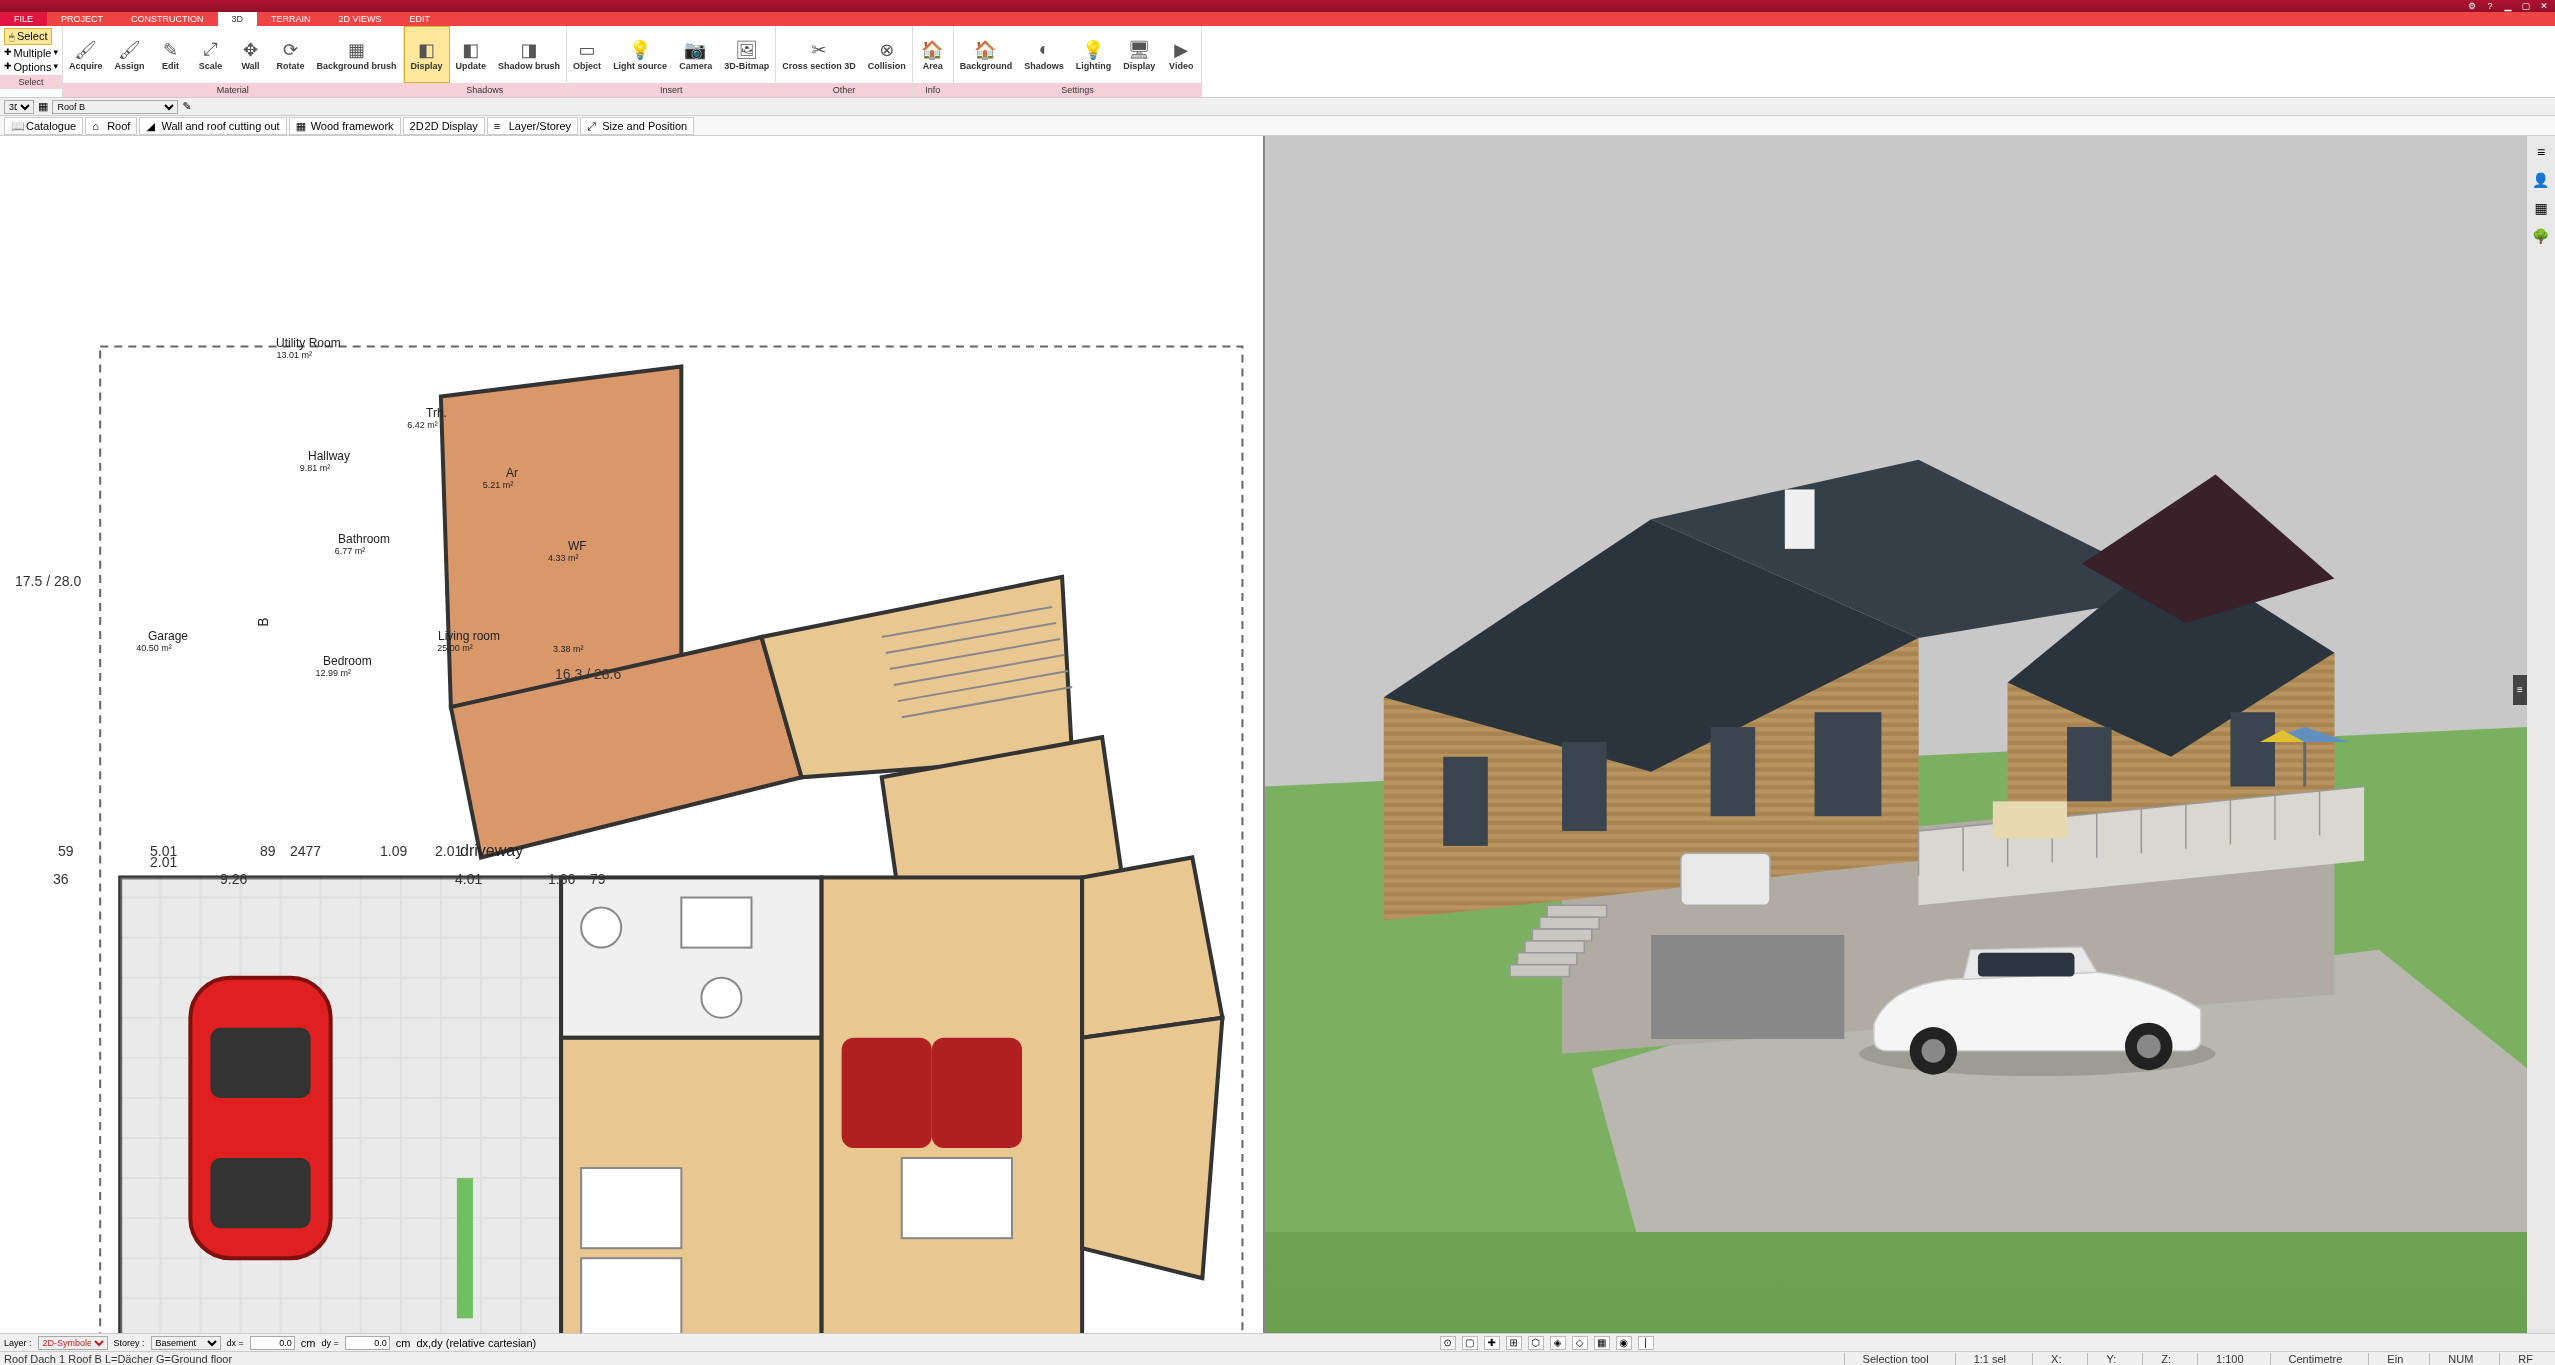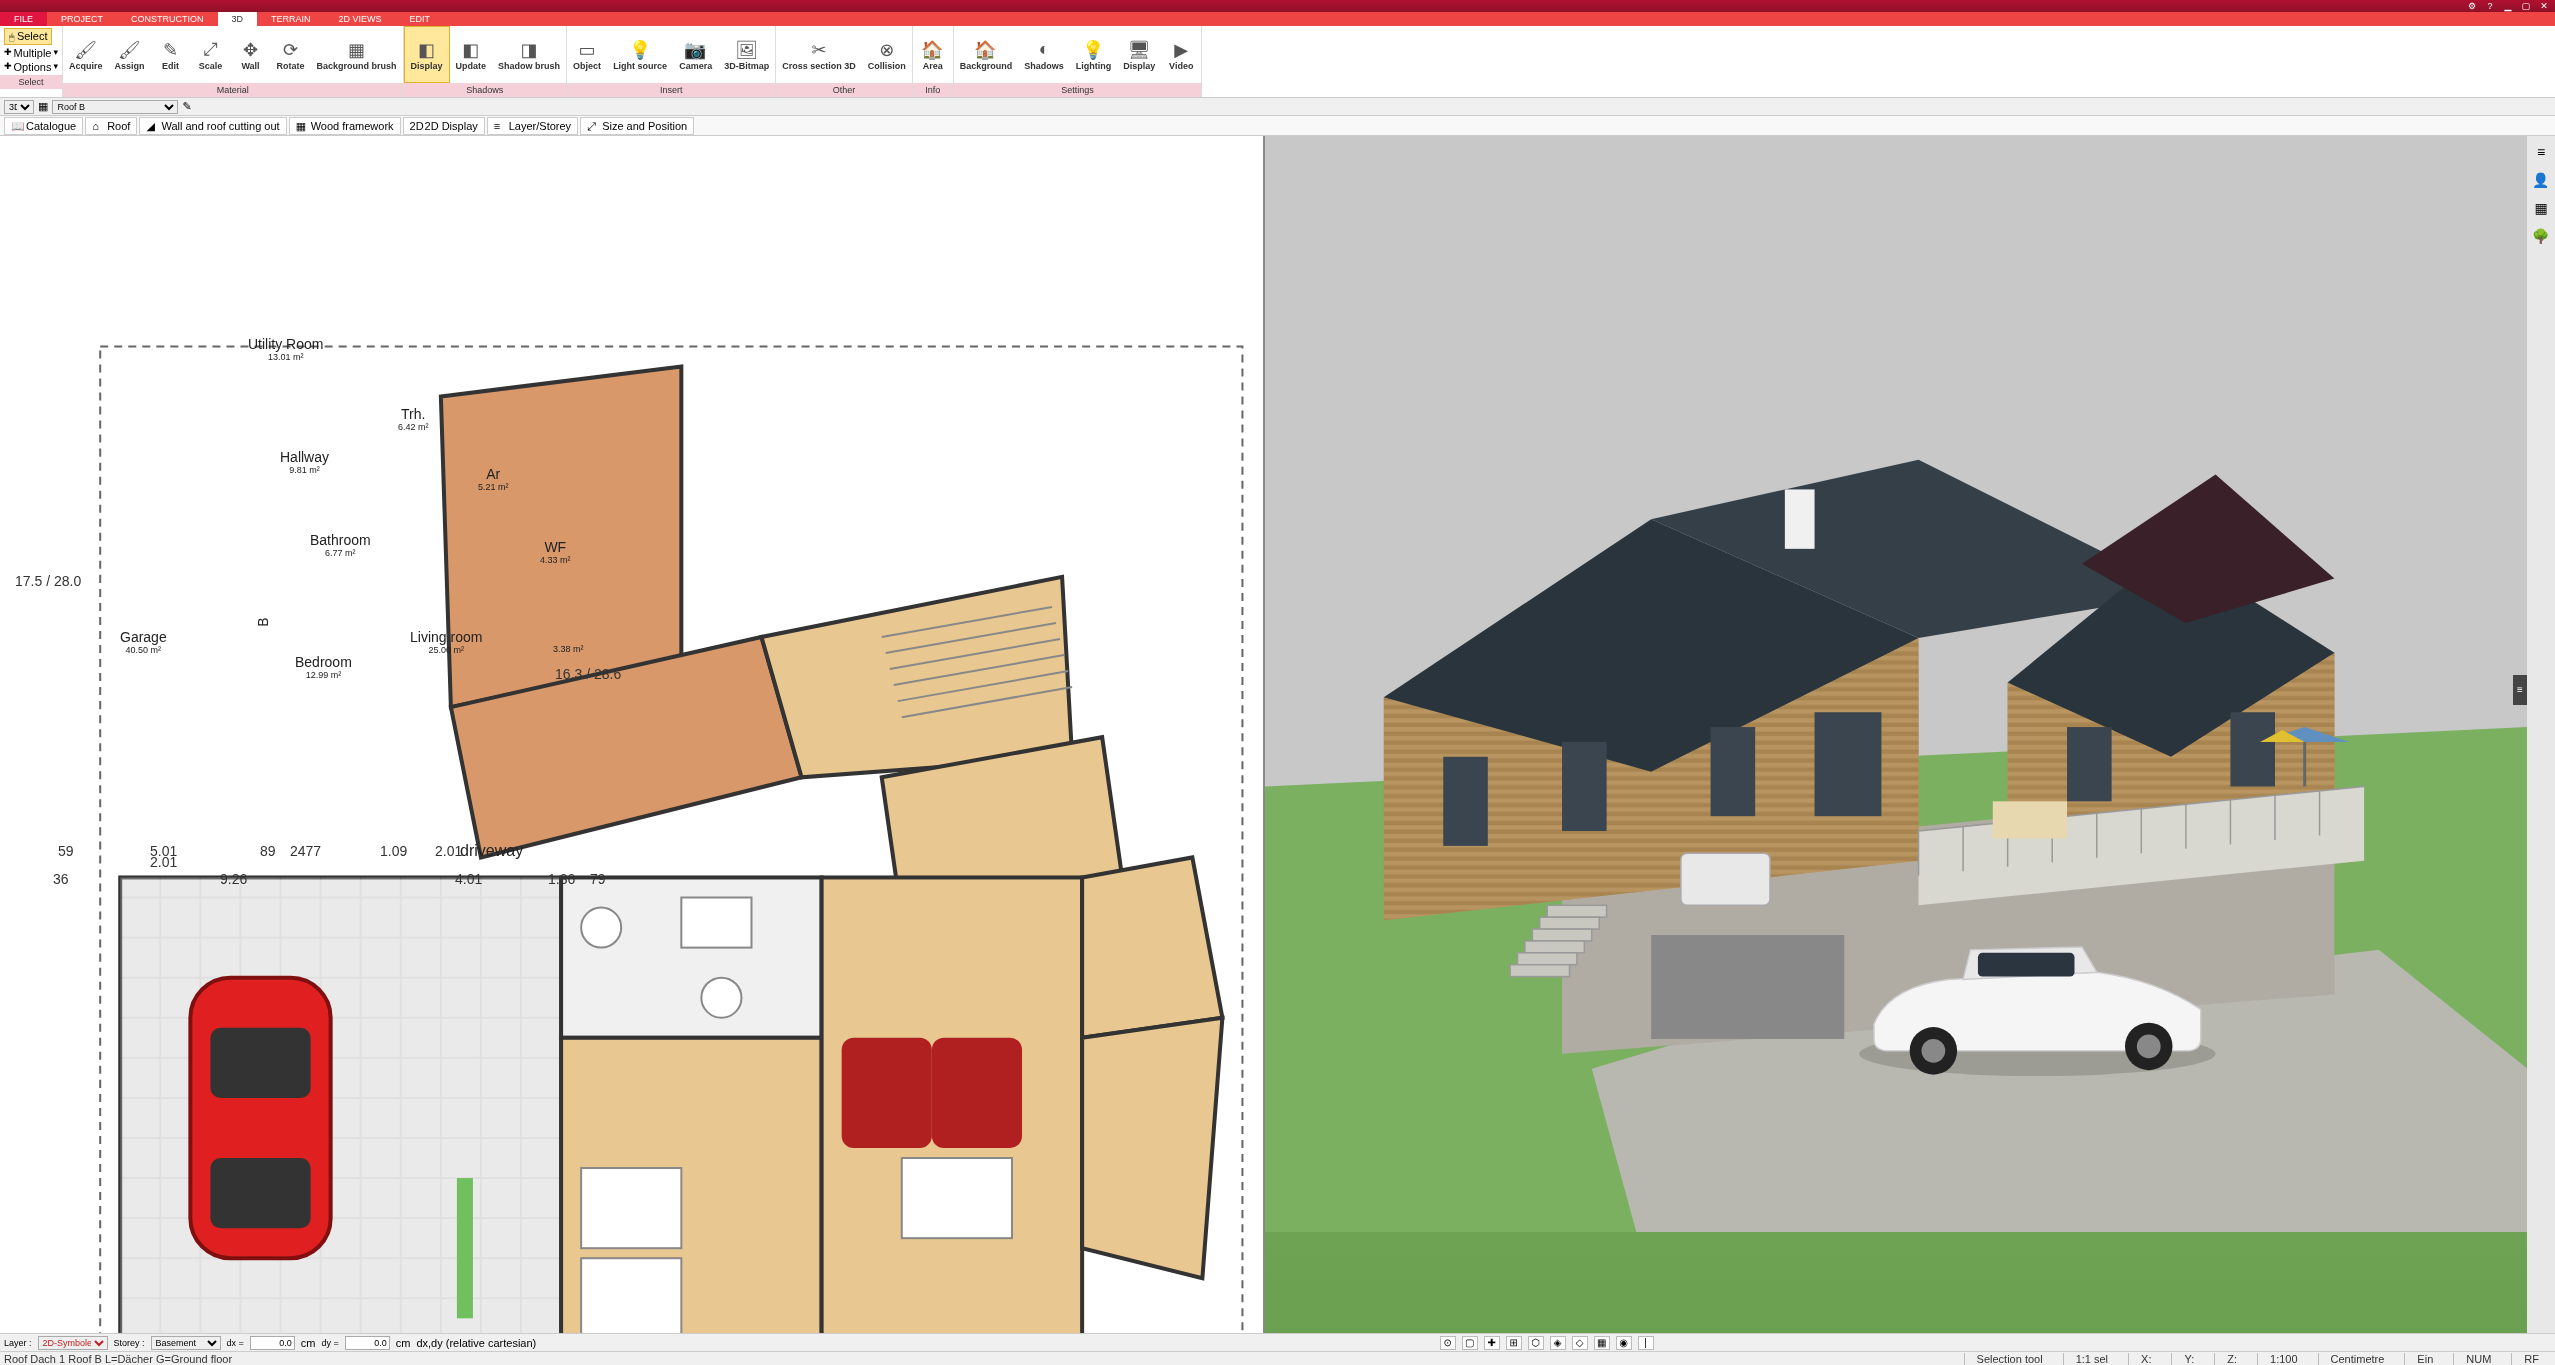--- a/index.html
+++ b/index.html
@@ -43,35 +43,35 @@
 
 .workspace { display: flex; height: calc(100vh - 12px - 14px - 72px - 18px - 20px - 18px - 14px); }
 .plan-view { flex: 1; background: #fff; position: relative; border-right: 2px solid #888; overflow: hidden; }
 .threed-view { flex: 1; background: linear-gradient(#c8c8c8 0%, #c8c8c8 55%, #7ab060 55%, #6aa050 100%); position: relative; overflow: hidden; }
 .right-dock { width: 28px; background: #e8e8e8; display: flex; flex-direction: column; align-items: center; padding-top: 6px; gap: 8px; }
 .right-dock-icon { width: 20px; height: 20px; display: flex; align-items: center; justify-content: center; font-size: 14px; cursor: pointer; }
 
 
 .plan-svg { position: absolute; inset: 0; }
 .room-label { position: absolute; font-size: 10px; color: #222; text-align: center; pointer-events: none; }
-.room-label .rl-name { font-size: 14px; }
+.room-label .rl-name { font-size: 12px; margin-left: 28px; }
 .room-label .rl-area { font-size: 9px; }
 .dim-label { position: absolute; font-size: 14px; color: #333; }
 
 
 .coord-bar { height: 18px; background: #f0f0f0; border-top: 1px solid #ccc; display: flex; align-items: center; padding: 0 4px; gap: 6px; font-size: 9px; }
 .coord-bar label { font-size: 9px; }
 .coord-bar input { width: 45px; height: 14px; font-size: 9px; border: 1px solid #aaa; text-align: right; padding-right: 2px; }
 .coord-bar select { font-size: 9px; height: 14px; border: 1px solid #aaa; }
 .coord-bar .cb-spacer { flex: 1; }
 .coord-bar .cb-icon { width: 16px; height: 14px; border: 1px solid #bbb; display: inline-flex; align-items: center; justify-content: center; cursor: pointer; font-size: 10px; background: #fff; }
 
 .status-bar { height: 14px; background: #f0f0f0; border-top: 1px solid #ccc; display: flex; align-items: center; padding: 0 4px; font-size: 9px; color: #333; gap: 8px; }
 .status-bar .sb-spacer { flex: 1; }
-.status-bar .sb-cell { border-left: 1px solid #bbb; padding: 0 12px; }
+.status-bar .sb-cell { border-left: 1px solid #bbb; padding: 0 18px; }
 
 .side-tab { position: absolute; right: 0; top: 45%; width: 14px; height: 30px; background: #444; color: #fff; display: flex; align-items: center; justify-content: center; cursor: pointer; font-size: 10px; }
 </style>
 </head>
 <body>
 
 <div class="titlebar">
   <div class="titlebar-icons">
     <span>⚙</span>
     <span>?</span>

